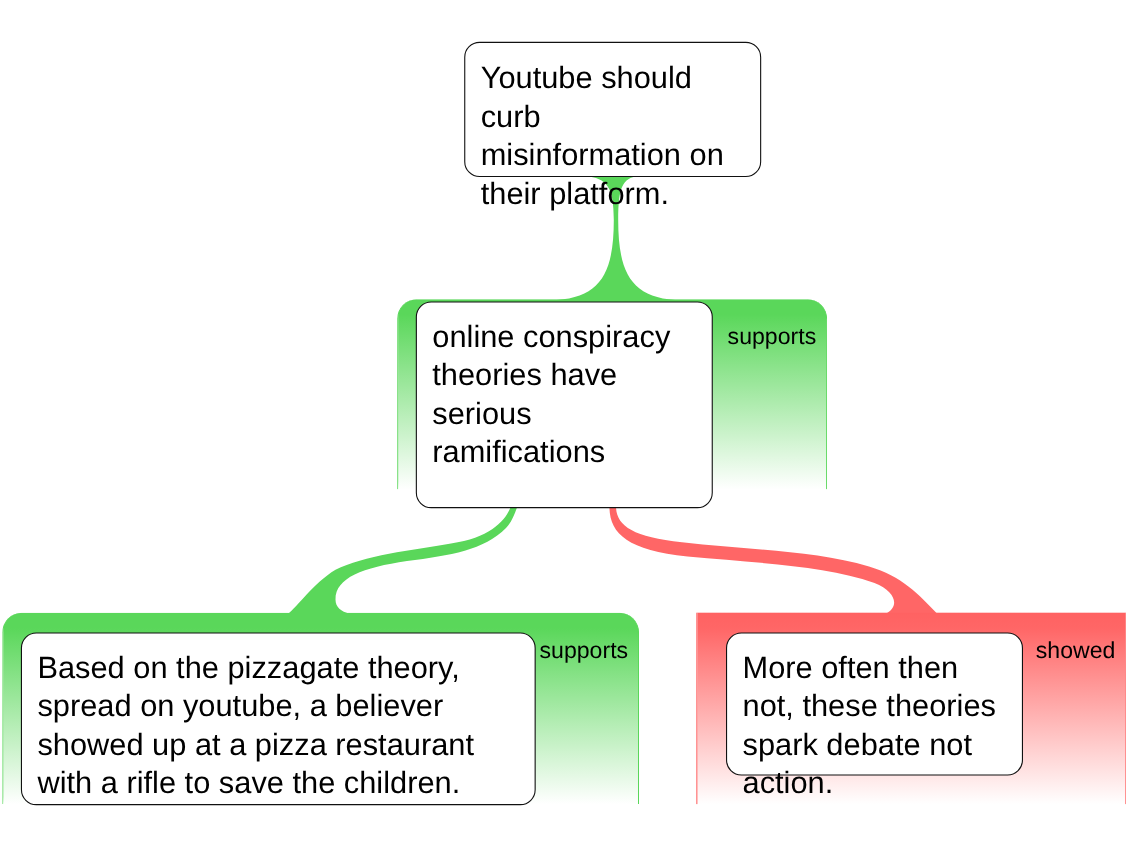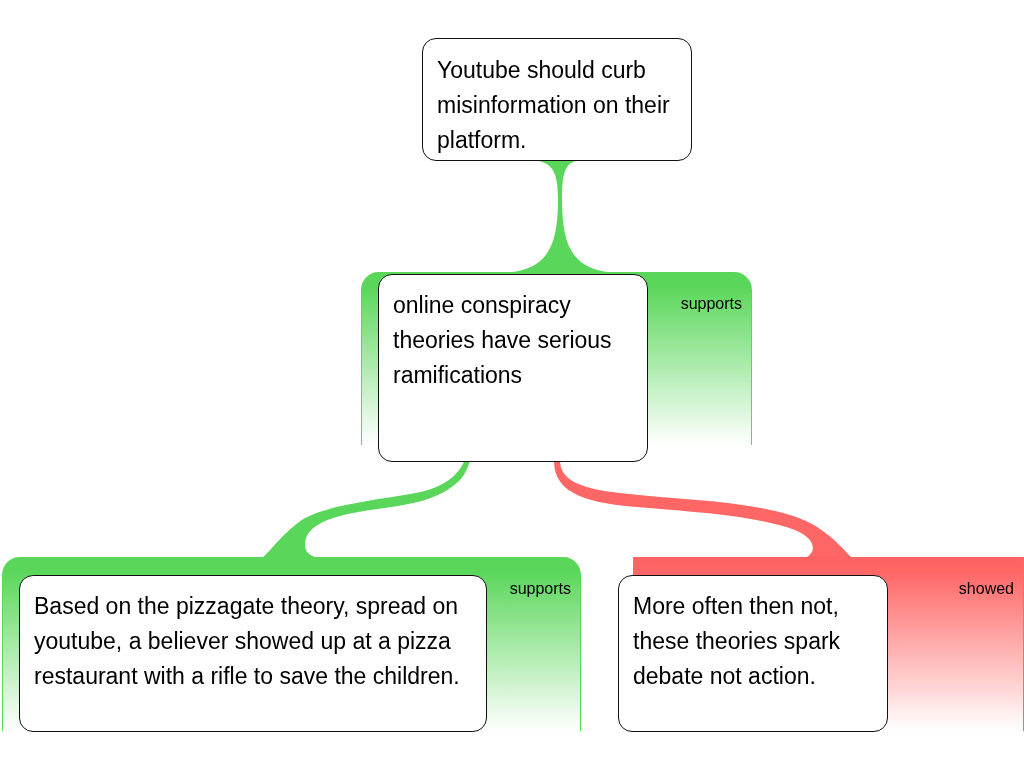--- a/index.html
+++ b/index.html
@@ -8,31 +8,31 @@
     .connectors { position: absolute; left: 0; top: 0; width: 1024px; height: 768px; }
     .panel { position: absolute; box-sizing: border-box; }
     .panel.support {
       background: linear-gradient(to bottom, #5ad75a 0%, #5ad75a 8%, #ffffff 100%);
       border-left: 1px solid #5ad75a; border-right: 1px solid #5ad75a;
     }
     .panel.oppose {
       background: linear-gradient(to bottom, #ff6262 0%, #ff6666 8%, #ffffff 100%);
       border-left: 1px solid #ff6666; border-right: 1px solid #ff6666;
     }
-    .panel .relation { position: absolute; font-size: 16px; right: 9px; top: 23px; }
+    .panel .relation { position: absolute; font-size: 21px; right: 9px; top: 23px; }
     .card { position: absolute; box-sizing: border-box; background: #fff;
             border: 1.5px solid #111; border-radius: 14px;
-            font-size: 23px; line-height: 35px; padding: 13px 14px; }
+            font-size: 28px; line-height: 35px; padding: 13px 14px; }
     #p1 { left: 361px; top: 272px; width: 391px; height: 173px; border-top-left-radius: 18px; border-top-right-radius: 18px; }
     #p2 { left: 2px; top: 557px; width: 579px; height: 174px; border-top-left-radius: 18px; border-top-right-radius: 18px; }
     #p3 { left: 633px; top: 557px; width: 391px; height: 174px; }
     #root { left: 422px; top: 38px; width: 270px; height: 123px; padding-top: 14px; }
     #c1 { left: 378px; top: 274px; width: 270px; height: 188px; }
     #c2 { left: 19px; top: 575px; width: 468px; height: 157px; }
-    #c3 { left: 618px; top: 575px; width: 270px; height: 157px; }
+    #c3 { left: 660px; top: 575px; width: 270px; height: 130px; }
   </style>
 </head>
 <body>
 
 <svg class="connectors" viewBox="0 0 1024 768">
 
   <path fill="#5ad75a" d="M532,160 L580,160 C566,162 562,170 562,200 C562,250 575,272 620,273 L500,273 C545,272 558,250 558,200 C558,170 552,162 532,160 Z"></path>
 
   <path fill="#5ad75a" d="M458,445 L480,445 C470,452 470,470 460,480 C440,500 410,505 370,510 C330,516 305,525 305,545 C305,552 310,556 318,558 L262,558 C270,552 285,530 305,518 C330,505 375,500 410,494 C450,488 462,470 466,456 C467,450 463,447 458,445 Z"></path>
 

